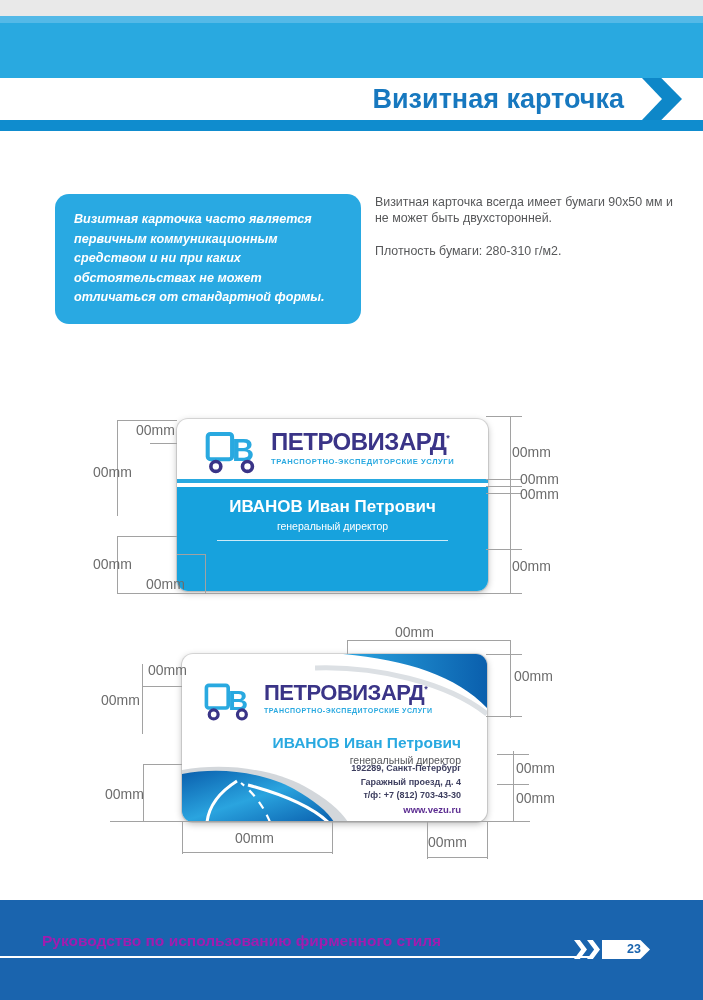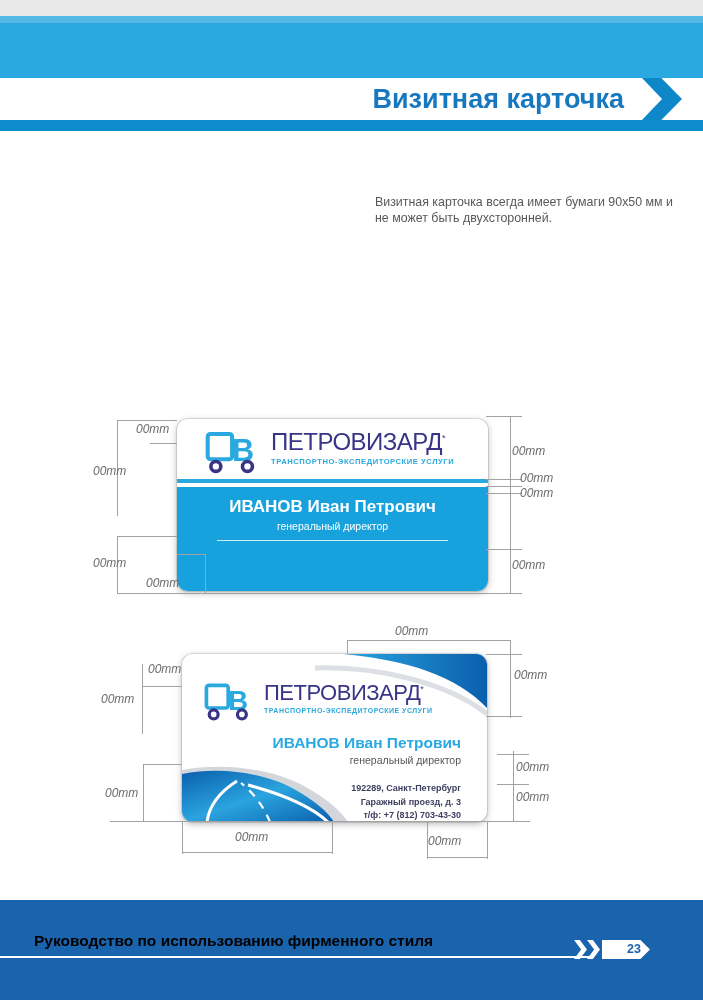--- a/index.html
+++ b/index.html
@@ -21,68 +21,70 @@
     padding:16px 19px;color:#ffffff;font-size:12.6px;font-weight:bold;font-style:italic;line-height:1.55;}
   .desc{position:absolute;left:375px;top:178px;width:300px;color:#57585A;font-size:12.4px;line-height:1.32;}
   .desc p{margin:0 0 16px 0;}
   
   .card{position:absolute;background:#ffffff;border-radius:11px;overflow:hidden;
     box-shadow:0 2px 7px rgba(0,0,0,0.28), 0 0 0 1px #e3e3e3;}
   .card1{left:177px;top:403px;width:311px;height:172px;}
   .card2{left:182px;top:638px;width:305px;height:168px;}
   .logo{position:absolute;display:flex;align-items:flex-start;}
   .logo .txt{margin-left:10px;}
-  .logo .nm{font-weight:normal;color:#3A3487;letter-spacing:-0.5px;line-height:1;}
+  .logo .nm{font-weight:bold;color:#3A3487;letter-spacing:-0.5px;line-height:1;}
   .logo .nm sup{font-size:9px;color:#3A3487;}
   .logo .tg{font-weight:bold;color:#29A9E0;margin-top:3px;}
   .c1-stripe{position:absolute;left:0;top:60px;width:100%;height:4px;background:#29A9E0;}
   .c1-panel{position:absolute;left:0;top:68px;width:100%;height:104px;background:#17A2DD;color:#fff;text-align:center;}
   .c1-name{margin-top:10px;font-size:17px;font-weight:bold;}
   .c1-title{margin-top:3px;font-size:10.5px;}
   .c1-div{width:74%;height:1px;background:rgba(255,255,255,0.78);margin:8px auto 0 auto;}
   .c1-addr{margin-top:6px;font-size:9.5px;font-weight:bold;}
   .c1-ph{margin-top:3px;font-size:9.5px;font-weight:bold;}
   .c1-ph .sep{margin:0 6px;opacity:.9;}
   .c2-name{position:absolute;right:26px;top:80px;font-size:15.5px;font-weight:bold;color:#29A9E0;}
   .c2-title{position:absolute;right:26px;top:100px;font-size:10.5px;color:#55565A;}
-  .c2-addr{position:absolute;right:26px;top:128px;text-align:right;font-size:9px;font-weight:bold;
+  .c2-addr{position:absolute;right:26px;top:108px;text-align:right;font-size:9px;font-weight:bold;
     color:#3D3E5F;line-height:1.5;}
   .c2-site{font-size:9.5px;font-weight:bold;color:#5C2D91;}
   
   .dl{position:absolute;background:#A2A2A2;}
   .dh{height:1px;}
   .dv{width:1px;}
-  .dlb{position:absolute;font-size:12px;color:#6C6C6C;white-space:nowrap;font-style:italic;}
+  .dlb{position:absolute;font-size:14px;color:#6C6C6C;white-space:nowrap;}
   
   .footer{position:absolute;left:0;top:884px;width:703px;height:109px;background:#1A64AE;}
   .footer-bottom{position:absolute;left:0;top:993px;width:703px;height:7px;background:#2E86C6;}
   .footer-line{position:absolute;left:0;top:940px;width:592px;height:2px;background:#ffffff;}
-  .footer-text{position:absolute;left:34px;top:916px;font-size:15.5px;font-weight:bold;color:#000000;}
+  .footer-text{position:absolute;left:42px;top:916px;font-size:15.5px;font-weight:bold;color:#a21caf;}
   .chev{position:absolute;top:924px;width:13px;height:19px;background:#ffffff;
     clip-path:polygon(0 0,45% 0,100% 50%,45% 100%,0 100%,55% 50%);}
   .page-badge{position:absolute;left:602px;top:924px;width:48px;height:19px;background:#ffffff;
     clip-path:polygon(0 0,80% 0,100% 50%,80% 100%,0 100%);
     font-size:12.5px;font-weight:bold;color:#1A64AE;text-align:center;line-height:19px;padding-right:8px;box-sizing:border-box;padding-left:24px;}
 </style>
 </head>
 <body>
 
 <div class="page">
 
   <div class="hdr-top">
     <div class="hdr-top-hi"></div>
   </div>
   <div class="hdr-chevron"></div>
   <div class="title-band">
     <div class="t">Визитная карточка</div>
   </div>
   <div class="hdr-strip"></div>
 
+  <div class="callout">Визитная карточка часто является первичным коммуникационным средством и ни при каких обстоятельствах не может отличаться от стандартной формы.</div>
   <div class="desc">
     <p>Визитная карточка всегда имеет бумаги 90х50 мм и не может быть двухсторонней.</p>
+    <p>Плотность бумаги: 280-310 г/м2.</p>
   </div>
 
   <div class="card card1">
     <div class="logo" style="left:28px;top:11px;">
       <svg width="56" height="44" viewBox="0 0 62 46">
         <rect x="3" y="3" width="27" height="28" rx="3" fill="none" stroke="#29A9E0" stroke-width="4.5"></rect>
         <text x="30" y="33" font-size="34" font-weight="bold" fill="#29A9E0" font-family="Liberation Sans,sans-serif">В</text>
         <circle cx="12" cy="39" r="5.5" fill="#ffffff" stroke="#3A3487" stroke-width="4"></circle>
         <circle cx="47" cy="39" r="5.5" fill="#ffffff" stroke="#3A3487" stroke-width="4"></circle>
       </svg>
@@ -119,21 +121,21 @@
       </svg>
       <div class="txt">
         <div class="nm" style="font-size:22px;"><span>ПЕТРОВИЗАРД</span><sup>*</sup></div>
         <div class="tg" style="font-size:7px;letter-spacing:0.5px;">ТРАНСПОРТНО-ЭКСПЕДИТОРСКИЕ УСЛУГИ</div>
       </div>
     </div>
     <div class="c2-name">ИВАНОВ Иван Петрович</div>
     <div class="c2-title">генеральный директор</div>
     <div class="c2-addr">
       <div>192289, Санкт-Петербург</div>
-      <div>Гаражный проезд, д. 3</div>
+      <div>Гаражный проезд, д. 4</div>
       <div>т/ф: +7 (812) 703-43-30</div>
       <div class="c2-site">www.vezu.ru</div>
     </div>
     <svg style="position:absolute;left:0;bottom:0;" width="168" height="58" viewBox="0 0 168 58">
       <defs>
         <linearGradient id="roadg" x1="0" y1="0" x2="1" y2="1">
           <stop offset="0" stop-color="#0A5FAD"></stop>
             <stop offset="0.5" stop-color="#2AA4DF"></stop>
             <stop offset="1" stop-color="#0A5FAD"></stop>
         </linearGradient>

